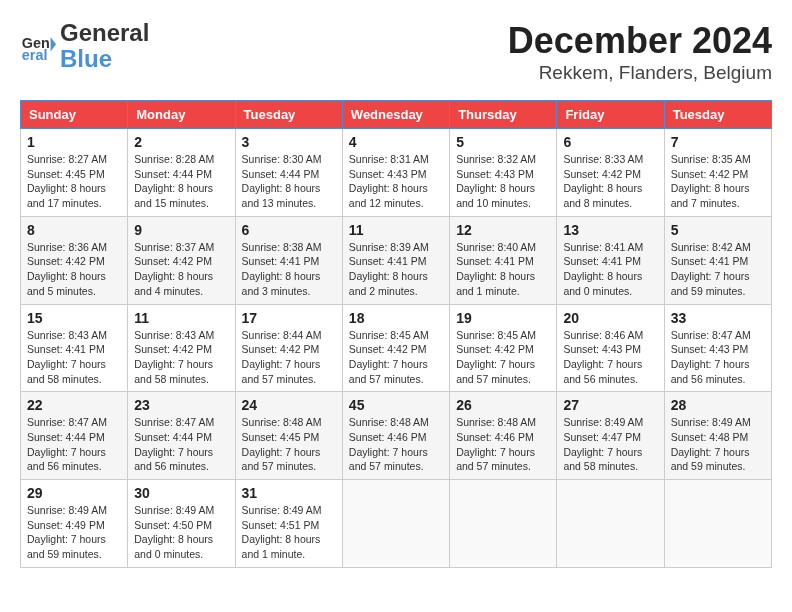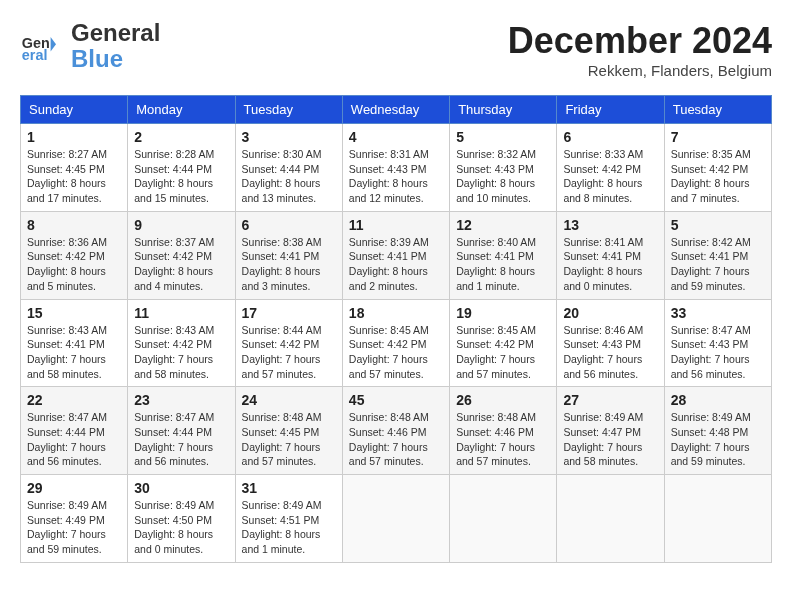--- a/index.html
+++ b/index.html
@@ -12,21 +12,21 @@
     }
     .header {
       display: flex;
       justify-content: space-between;
       align-items: flex-start;
       margin-bottom: 16px;
     }
     .logo {
       display: flex;
       align-items: center;
-      gap: 15px;
+      gap: 4px;
     }
     .logo-text {
       font-size: 24px;
       font-weight: bold;
       color: #333;
       line-height: 1.1;
     }
     .logo-text span {
       color: #4a90d9;
     }
@@ -36,32 +36,32 @@
     }
     .title-block {
       text-align: right;
     }
     .month-title {
       font-size: 36px;
       font-weight: bold;
       color: #222;
     }
     .location {
-      font-size: 15px;
+      font-size: 19px;
       color: #444;
     }
     .calendar {
       width: 100%;
       border-collapse: collapse;
       font-size: 11px;
     }
     .calendar thead tr th {
-      background: #1d4ed8;
+      background: #ef4444;
       color: #fff;
-      font-weight: normal;
+      font-weight: bold;
       font-size: 13px;
       padding: 6px 8px;
       text-align: left;
       border: 1px solid #5588cc;
     }
     .calendar tbody tr td {
       border: 1px solid #ccc;
       vertical-align: top;
       padding: 5px 6px;
       width: 107px;

